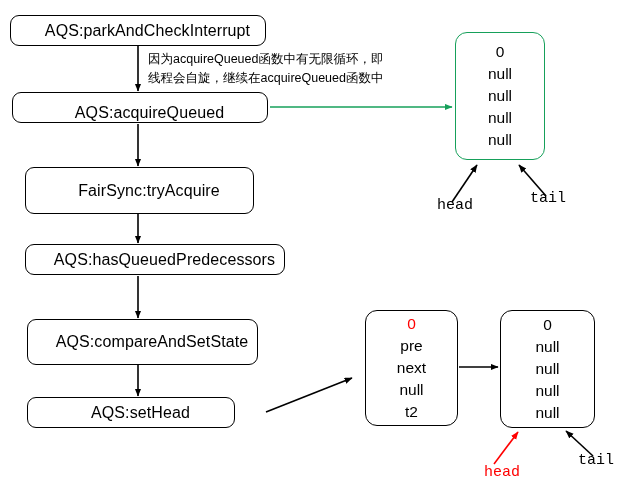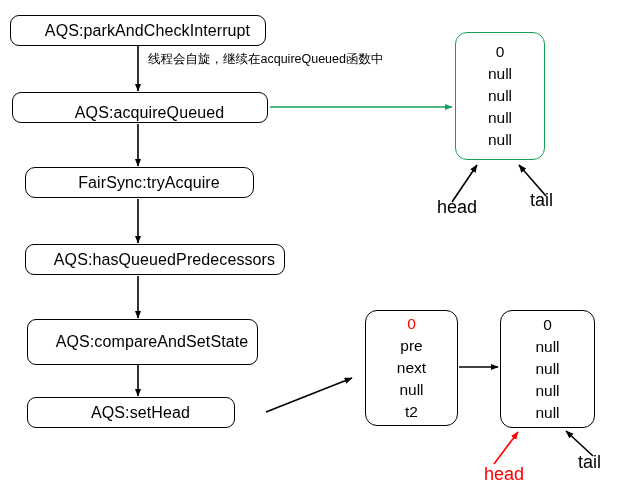--- a/index.html
+++ b/index.html
@@ -53,23 +53,24 @@
     font-size: 15.5px;
     color: #000000;
     line-height: 1.42;
   }
   .node-box.green { border-color: #16a05a; }
   .node-box .cell { display: block; }
   .node-box .cell.red { color: #ff0000; }
   
   .label {
     position: absolute;
-    font-size: 18px;
+    font-size: 15px;
     color: #000000;
     white-space: nowrap;
+    font-family: Liberation Mono, monospace;
   }
   .label.red { color: #ff0000; }
   .note {
     position: absolute;
     font-size: 12.5px;
     color: #000000;
     line-height: 1.5;
     white-space: nowrap;
   }
 </style>
@@ -113,37 +114,38 @@
   </svg>
 
   <div class="flow-box" style="left:10px;  top:15px;  width:256px; height:31px;">
     <span>AQS:parkAndCheckInterrupt</span>
   </div>
 
   <div class="flow-box" style="left:12px;  top:92px;  width:256px; height:31px;align-items:flex-end;">
     <span>AQS:acquireQueued</span>
   </div>
 
-  <div class="flow-box" style="left:25px;  top:167px; width:229px; height:31px;border-radius:10px;">
+  <div class="flow-box" style="left:25px;  top:167px; width:229px; height:47px;">
     <span>FairSync:tryAcquire</span>
   </div>
 
   <div class="flow-box" style="left:25px;  top:244px; width:260px; height:31px;">
     <span>AQS:hasQueuedPredecessors</span>
   </div>
 
   <div class="flow-box" style="left:27px;  top:319px; width:231px; height:46px;">
     <span>AQS:compareAndSetState</span>
   </div>
 
   <div class="flow-box" style="left:27px;  top:397px; width:208px; height:31px;">
     <span>AQS:setHead</span>
   </div>
 
   <div class="note" style="left:148px; top:50px;">
+    <div>因为acquireQueued函数中有无限循环，即</div>
     <div>线程会自旋，继续在acquireQueued函数中</div>
   </div>
 
   <div class="node-box green" style="left:455px; top:32px; width:90px; height:128px;">
     <span class="cell">0</span>
     <span class="cell">null</span>
     <span class="cell">null</span>
     <span class="cell">null</span>
     <span class="cell">null</span>
   </div>

